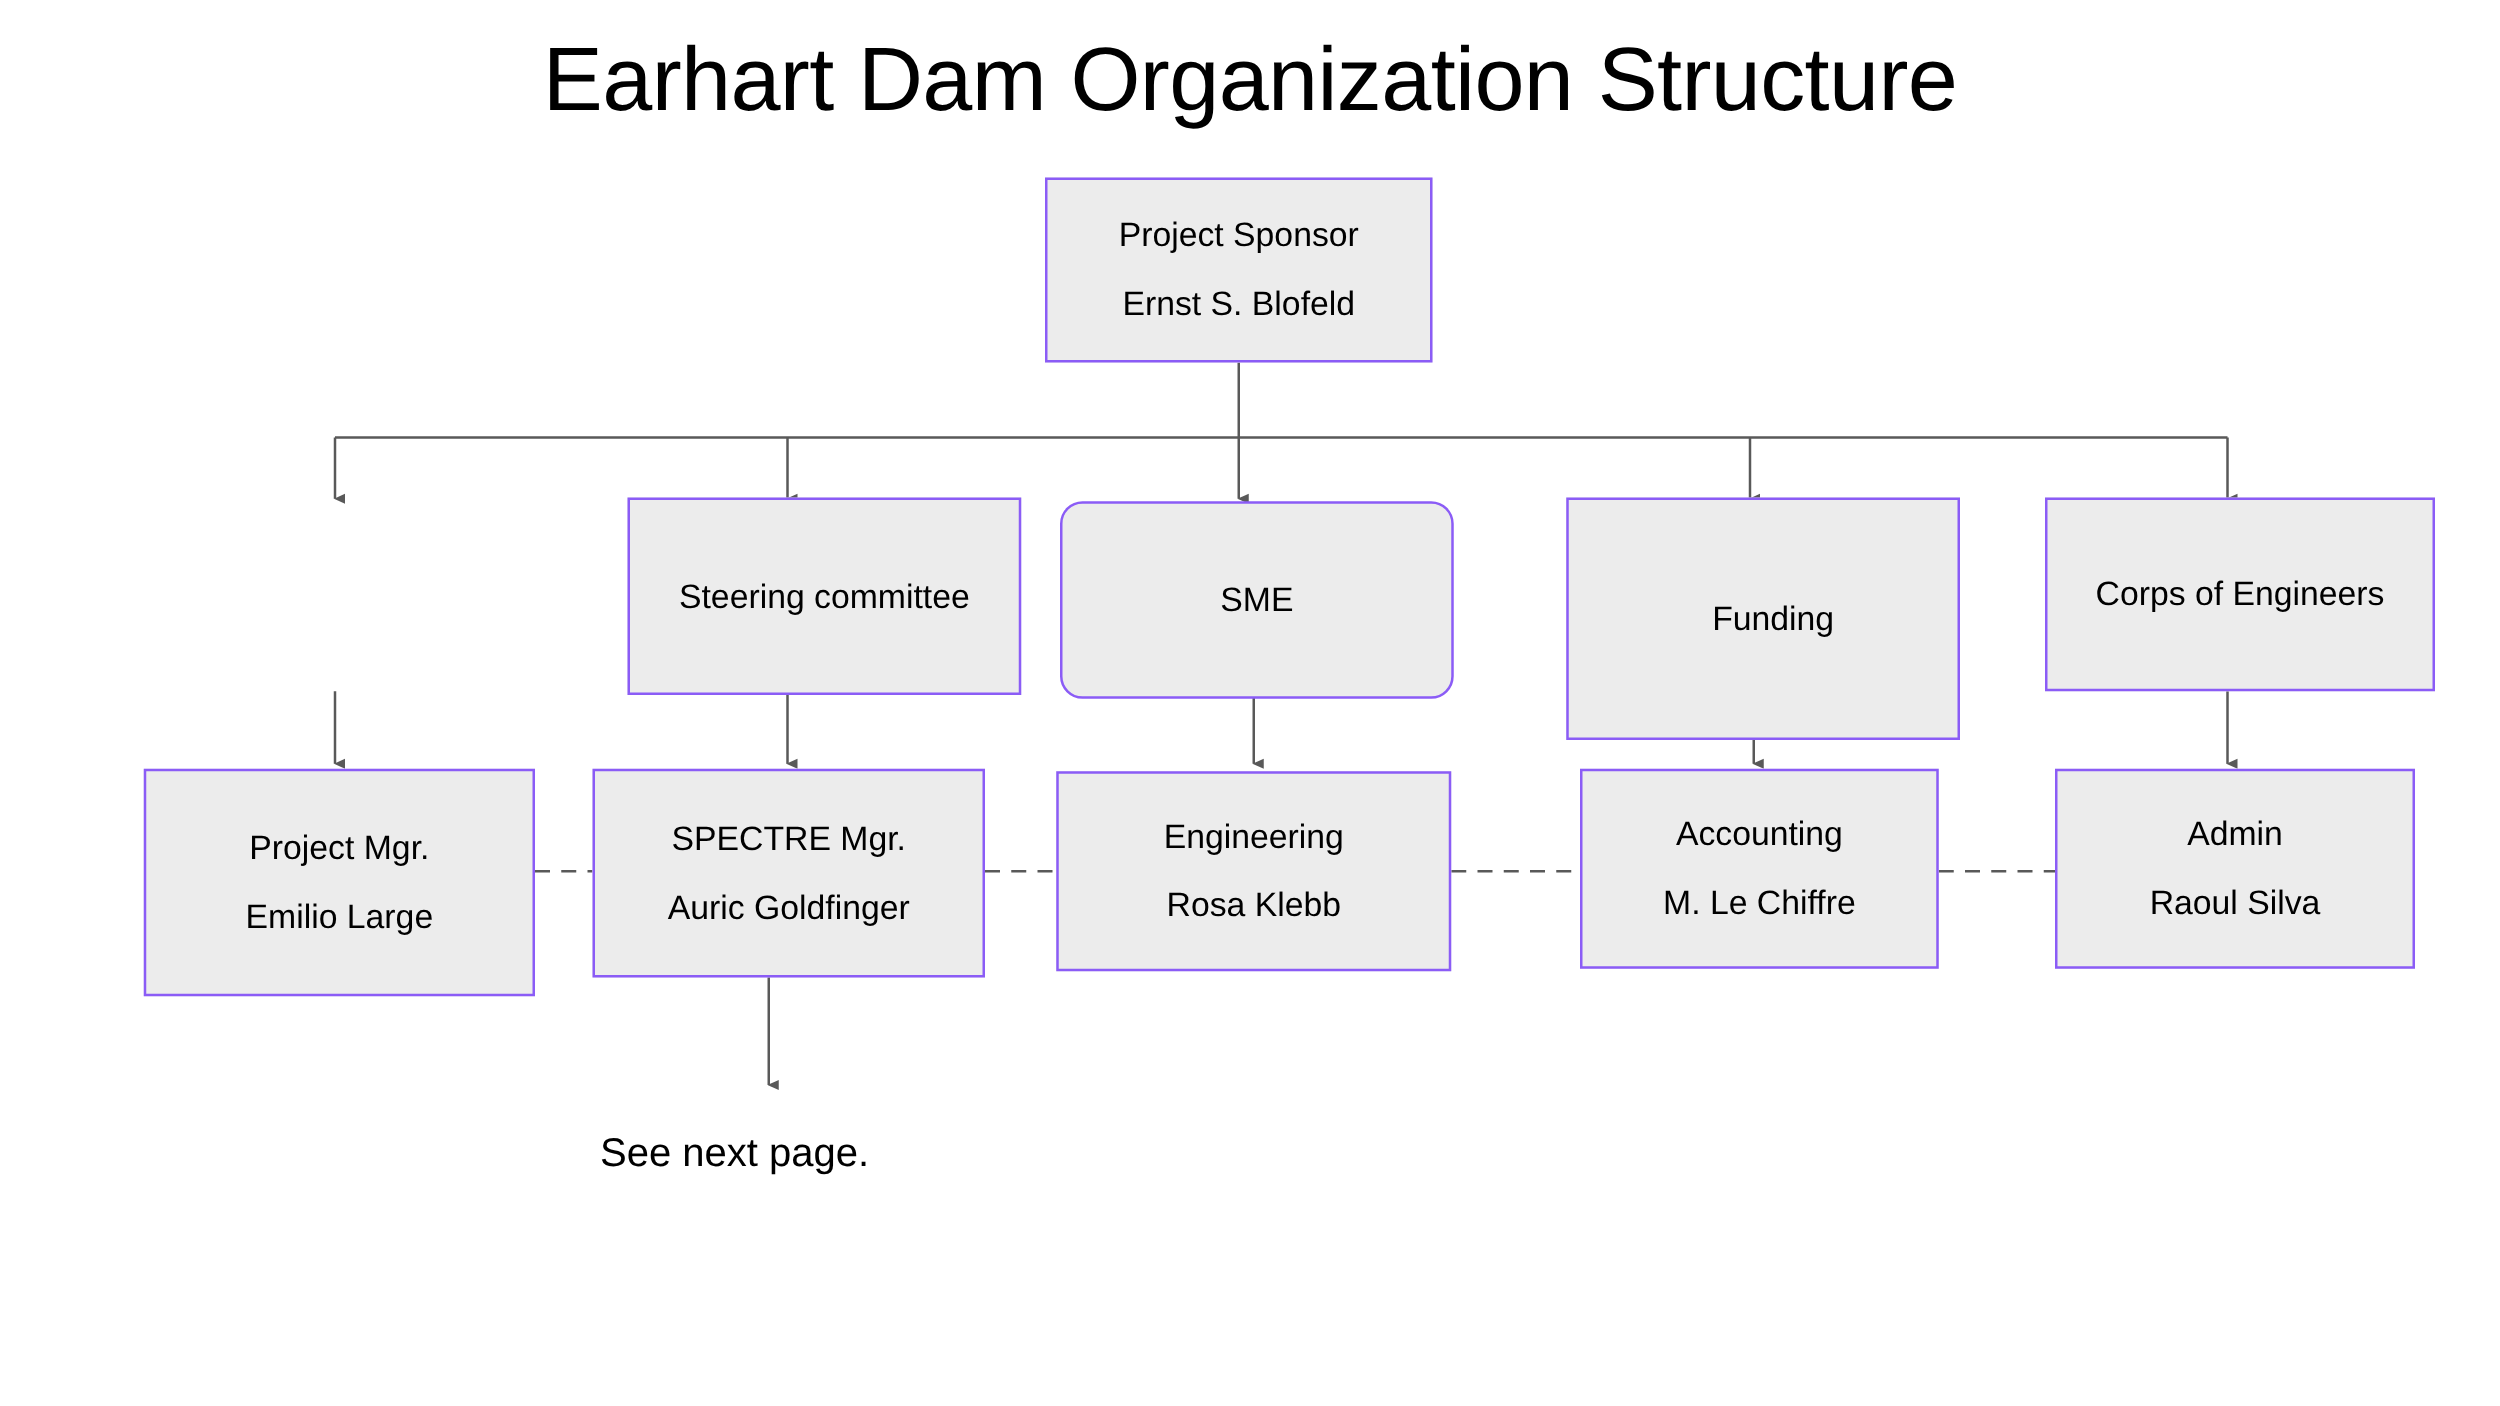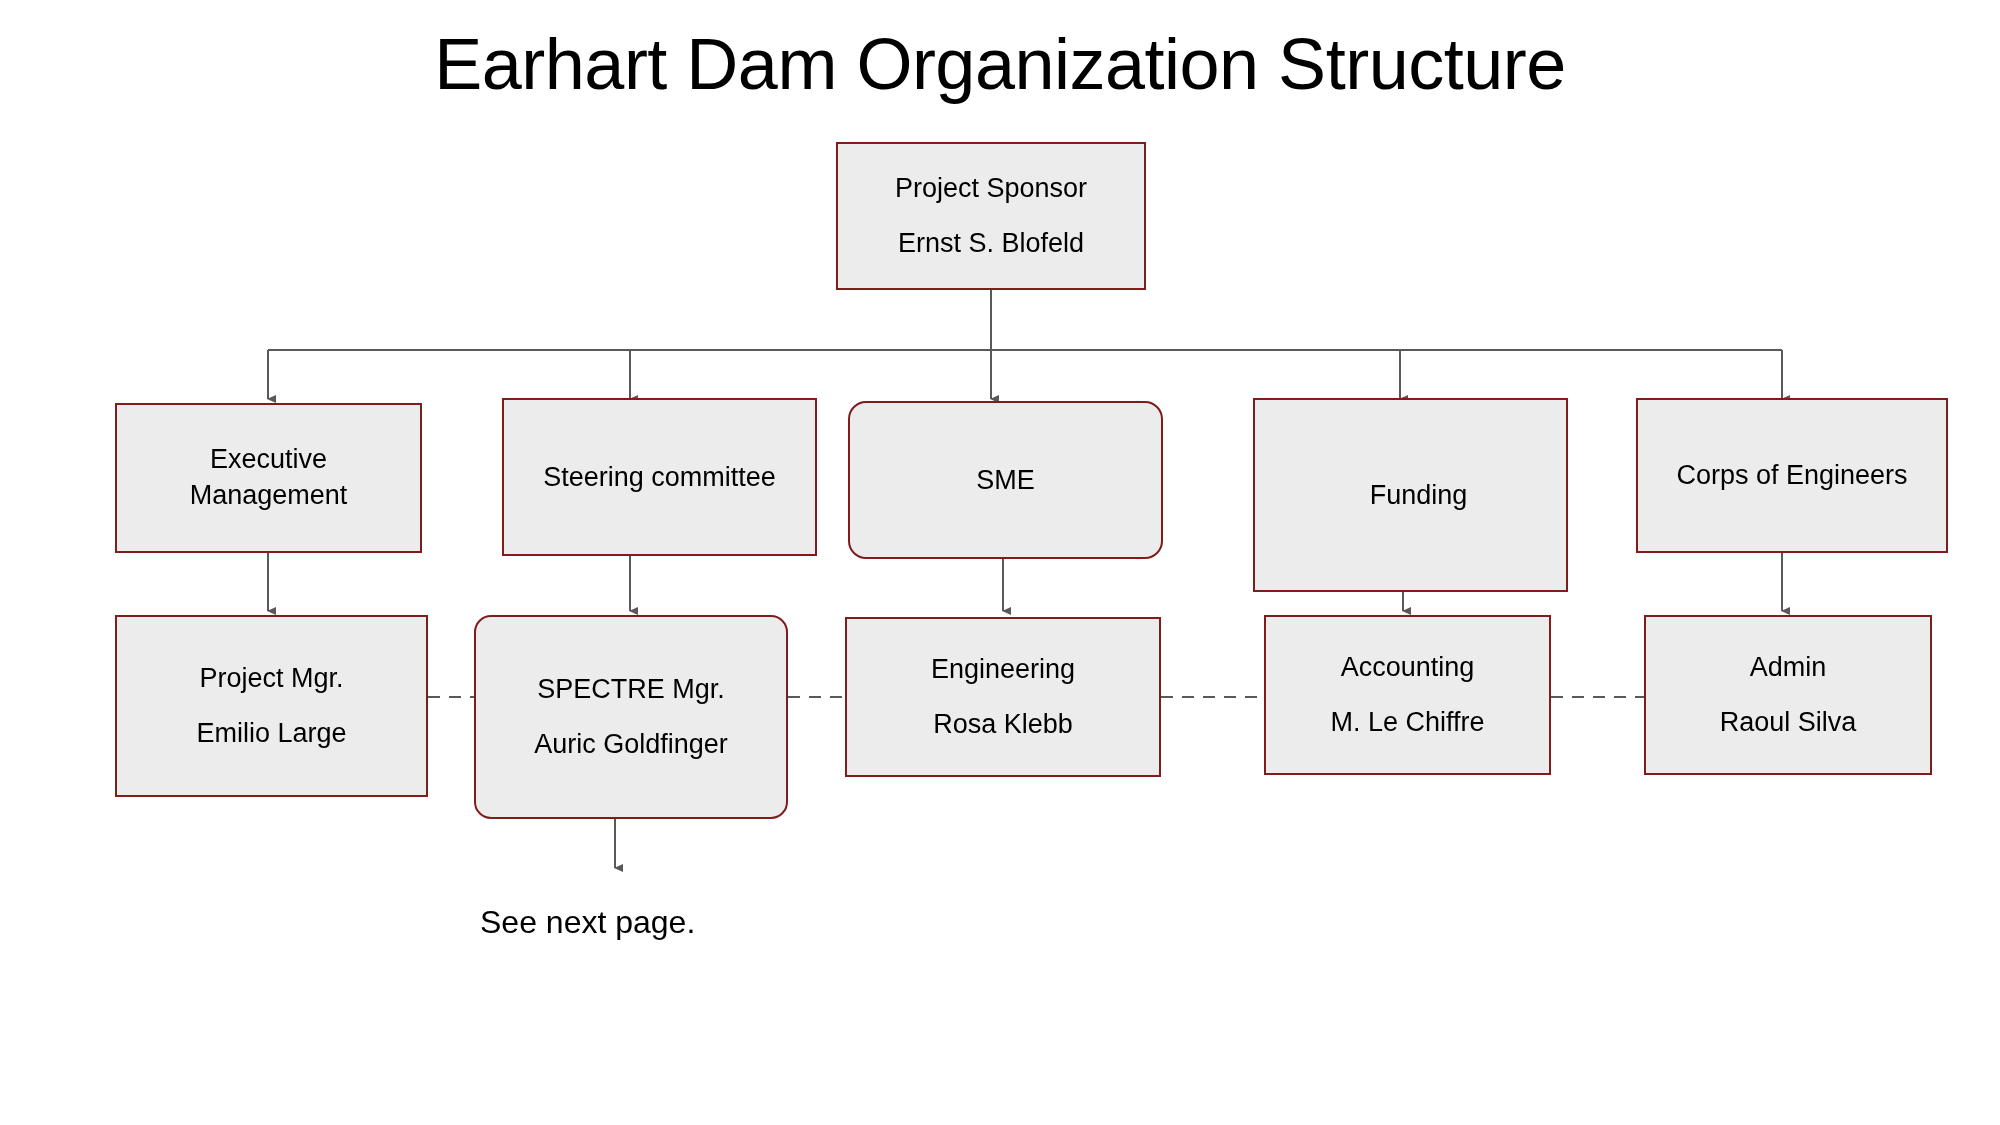--- a/index.html
+++ b/index.html
@@ -37,21 +37,21 @@
     font-size: 72px;
     line-height: 1.0;
     letter-spacing: -0.5px;
     font-weight: 400;
     white-space: nowrap;
   }
   .node {
     position: absolute;
     box-sizing: border-box;
     background: #ececec;
-    border: 2px solid #7f1d1d;
+    border: 2px solid #8b5cf6;
     display: flex;
     flex-direction: column;
     align-items: center;
     justify-content: center;
     text-align: center;
     font-size: 27px;
     line-height: 1.22;
   }
   .node .role {
     display: block;
@@ -106,24 +106,20 @@
     <line x1="1551" y1="697" x2="1644" y2="697" stroke="#595959" stroke-width="2" stroke-dasharray="12 9"></line>
 
     <line x1="615" y1="775" x2="615" y2="868" stroke="#595959" stroke-width="2" marker-end="url(#arrowhead)"></line>
   </svg>
 
   <div class="node" style="left:836px; top:142px; width:310px; height:148px;">
     <span class="role">Project Sponsor</span>
     <span class="person">Ernst S. Blofeld</span>
   </div>
 
-  <div class="node two-line-title" style="left:115px; top:403px; width:307px; height:150px;">
-    <span class="role">Executive</span>
-    <span class="role">Management</span>
-  </div>
 
   <div class="node" style="left:502px; top:398px; width:315px; height:158px;">
     <span class="role">Steering committee</span>
   </div>
 
   <div class="node" style="left:848px; top:401px; width:315px; height:158px;border-radius:18px;">
     <span class="role">SME</span>
   </div>
 
   <div class="node" style="left:1253px; top:398px; width:315px; height:194px;padding-left:16px;">
@@ -132,21 +128,21 @@
 
   <div class="node" style="left:1636px; top:398px; width:312px; height:155px;">
     <span class="role">Corps of Engineers</span>
   </div>
 
   <div class="node" style="left:115px; top:615px; width:313px; height:182px;">
     <span class="role">Project Mgr.</span>
     <span class="person">Emilio Large</span>
   </div>
 
-  <div class="node" style="left:474px; top:615px; width:314px; height:204px;border-radius:17px;">
+  <div class="node" style="left:474px; top:615px; width:314px; height:167px;">
     <span class="role">SPECTRE Mgr.</span>
     <span class="person">Auric Goldfinger</span>
   </div>
 
   <div class="node" style="left:845px; top:617px; width:316px; height:160px;align-items:center;">
     <span class="role">Engineering</span>
     <span class="person">Rosa Klebb</span>
   </div>
 
   <div class="node" style="left:1264px; top:615px; width:287px; height:160px;">

